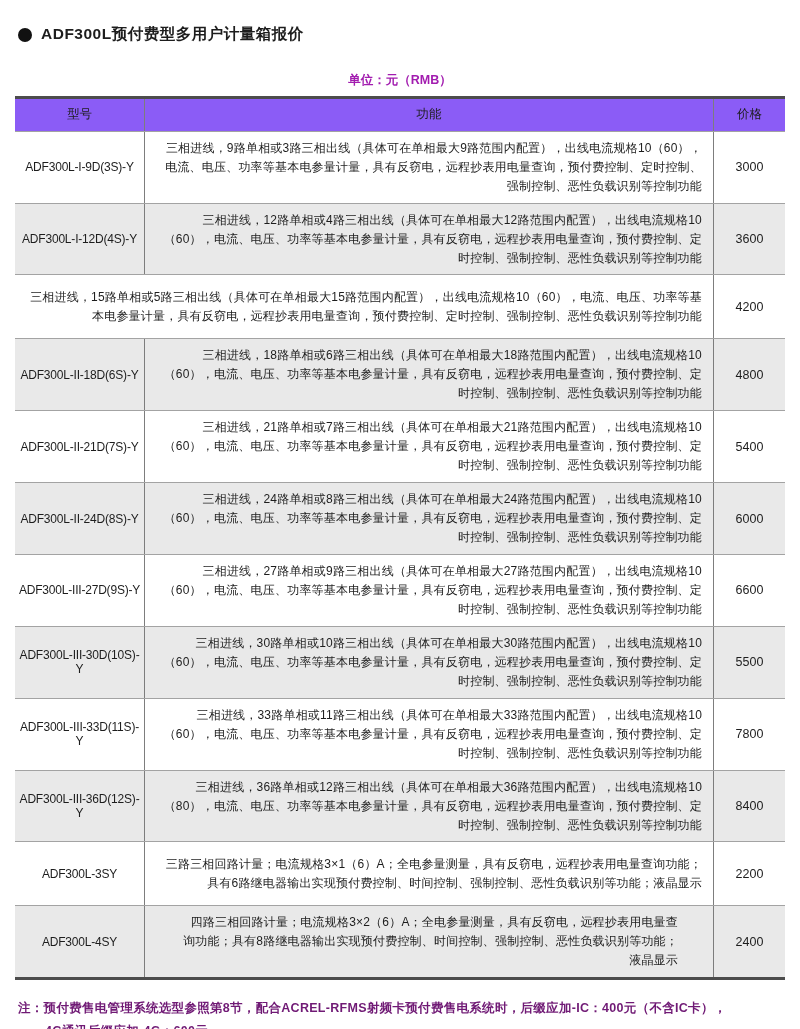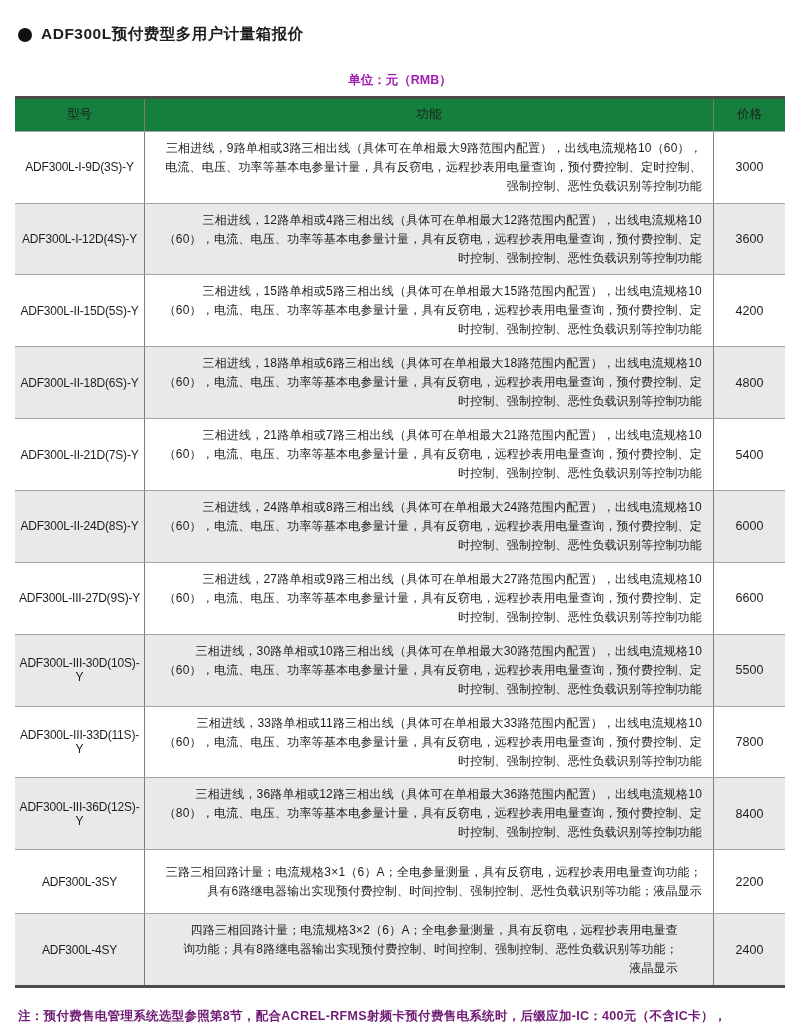--- a/index.html
+++ b/index.html
@@ -41,21 +41,21 @@
     border-top: 3px solid #4c4c4c;
     border-bottom: 3px solid #4c4c4c;
   }
   .t-row {
     display: flex;
     align-items: stretch;
     border-bottom: 1px solid #a3a3a3;
   }
   .t-row:last-child { border-bottom: none; gap: 24px; }
   .t-head {
-    background: #15803d;
+    background: #8b5cf6;
     min-height: 28px;
   }
   .t-head .cell { font-size: 12.5px; padding: 6px 4px; }
   .cell {
     display: flex;
     align-items: center;
     justify-content: center;
     font-size: 12px;
   }
   .cell-model {
@@ -119,21 +119,20 @@
     <div class="cell cell-price">3000</div>
   </div>
 
   <div class="t-row">
     <div class="cell cell-model">ADF300L-I-12D(4S)-Y</div>
     <div class="cell cell-func">三相进线，12路单相或4路三相出线（具体可在单相最大12路范围内配置），出线电流规格10（60），电流、电压、功率等基本电参量计量，具有反窃电，远程抄表用电量查询，预付费控制、定时控制、强制控制、恶性负载识别等控制功能</div>
     <div class="cell cell-price">3600</div>
   </div>
 
   <div class="t-row">
-    <div class="cell cell-model">ADF300L-II-15D(5S)-Y</div>
     <div class="cell cell-func">三相进线，15路单相或5路三相出线（具体可在单相最大15路范围内配置），出线电流规格10（60），电流、电压、功率等基本电参量计量，具有反窃电，远程抄表用电量查询，预付费控制、定时控制、强制控制、恶性负载识别等控制功能</div>
     <div class="cell cell-price">4200</div>
   </div>
 
   <div class="t-row">
     <div class="cell cell-model">ADF300L-II-18D(6S)-Y</div>
     <div class="cell cell-func">三相进线，18路单相或6路三相出线（具体可在单相最大18路范围内配置），出线电流规格10（60），电流、电压、功率等基本电参量计量，具有反窃电，远程抄表用电量查询，预付费控制、定时控制、强制控制、恶性负载识别等控制功能</div>
     <div class="cell cell-price">4800</div>
   </div>
 

